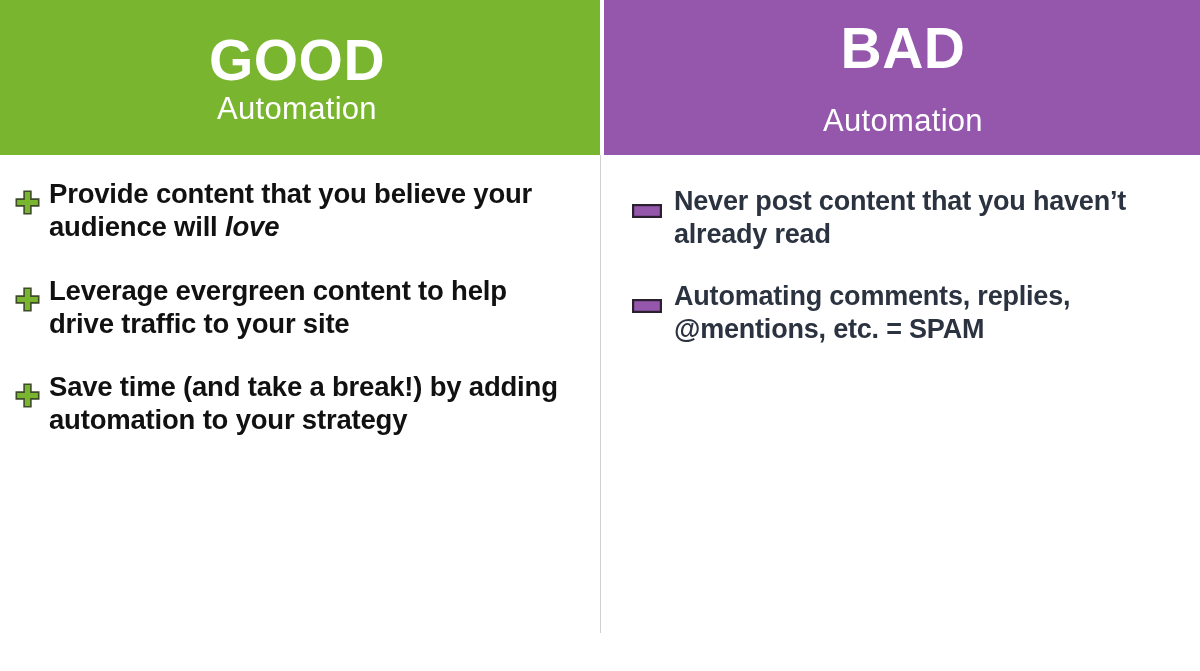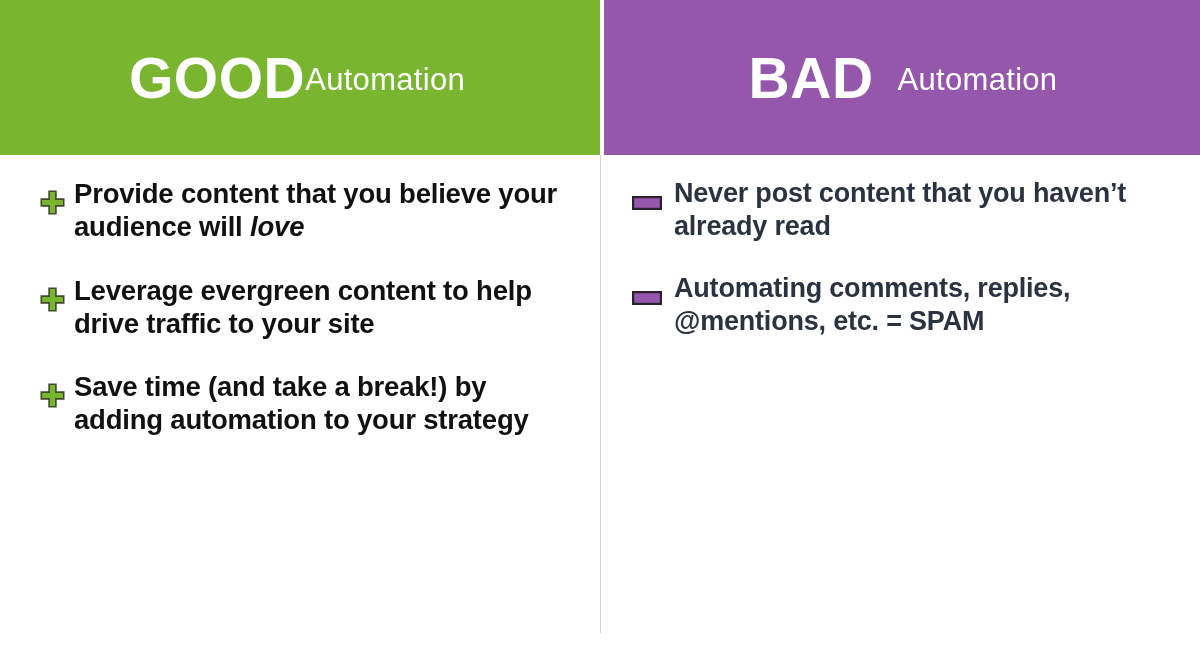--- a/index.html
+++ b/index.html
@@ -28,21 +28,21 @@
     display: flex;
     width: 100%;
     height: 155px;
     flex: 0 0 155px;
   }
   .header-cell {
     width: 600px;
     height: 155px;
     box-sizing: border-box;
     display: flex;
-    flex-direction: row;
+    flex-direction: column;
     align-items: center;
     justify-content: center;
     color: #ffffff;
     text-align: center;
     overflow: hidden;
   }
   .header-cell.good {
     background: #7ab52f;
     padding-right: 6px;
   }
@@ -73,40 +73,40 @@
     display: flex;
     width: 100%;
     flex: 1 1 auto;
     background: #ffffff;
   }
   .column {
     width: 600px;
     box-sizing: border-box;
     padding-top: 22px;
   }
-  .column.good  { padding-left: 30px;  padding-right: 22px; }
+  .column.good  { padding-left: 5px;  padding-right: 22px; }
   .column.bad   { padding-left: 20px;  padding-right: 18px; }
 
   
   .divider {
     position: absolute;
     left: 600px;
     top: 0px;
     width: 1px;
     height: 478px;
     background: #d2d2d2;
   }
 
   
   .item {
     display: flex;
     align-items: flex-start;
   }
   .column.good .item { margin-bottom: 30px; }
-  .column.bad  .item { margin-bottom: 30px; }
+  .column.bad  .item { margin-bottom: 30px; margin-top: 8px; }
 
   .bullet-wrap {
     flex: 0 0 auto;
     display: flex;
     align-items: flex-start;
     justify-content: center;
   }
   .column.good .bullet-wrap {
     width: 44px;
     padding-top: 13px;

